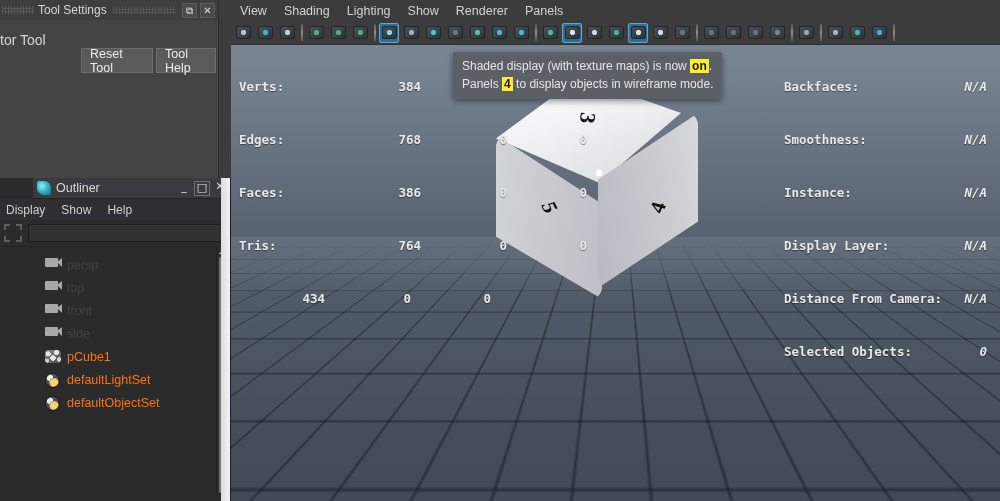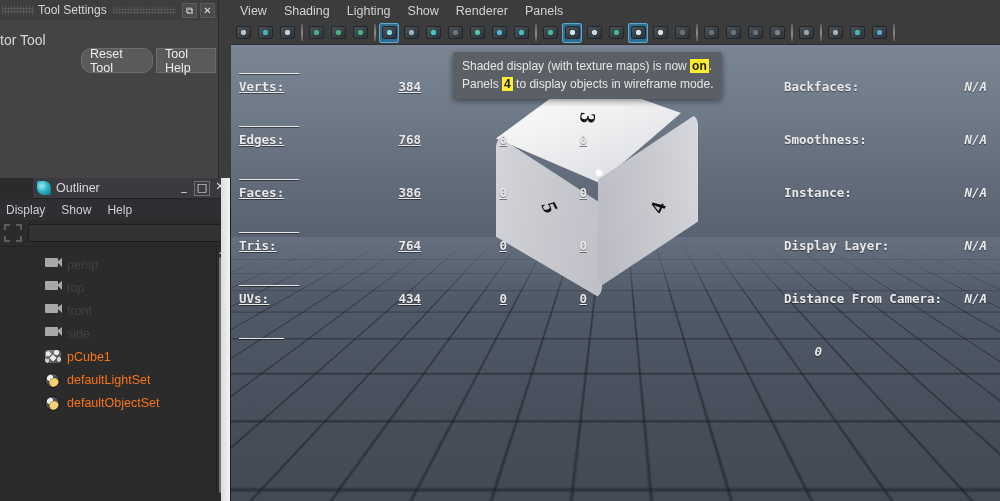--- a/index.html
+++ b/index.html
@@ -53,21 +53,21 @@
   }
   .ts-button {
     position: absolute; top: 28px;
     height: 25px;
     background: #5a5a5a;
     border: 1px solid #6d6d6d;
     color: #ececec; font-size: 12.5px;
     display: flex; align-items: center; justify-content: center;
     padding: 0 8px;
   }
-  #ts-reset { left: 81px; width: 72px; border-radius: 10px; }
+  #ts-reset { left: 81px; width: 72px; }
   #ts-help  { left: 156px; width: 60px; }
 
   
   #outliner {
     position: absolute; left: 0; top: 178px;
     width: 231px; height: 323px;
     background: #2b2b2b;
     border-right: 1px solid #1e1e1e;
   }
   #ol-titlebar {
@@ -269,21 +269,21 @@
 
   
   .hud {
     position: absolute;
     color: #e9e9e9;
     font-family: "DejaVu Sans Mono", monospace;
     font-size: 12.5px; font-weight: bold;
     white-space: pre;
     text-shadow: 0 1px 1px rgba(0,0,0,.45);
   }
-  #hud-left  { left: 8px;  top: 0px; text-decoration: underline; }
+  #hud-left  { left: 8px;  top: 0px; }
   #hud-right { left: 518px; top: 0px; margin-left: 35px; }
   .hud-row { height: 23px; line-height: 23px; display: flex; }
   .hud-label { width: 96px; }
   .hud-v1 { width: 86px; text-align: right; }
   .hud-v2 { width: 86px; text-align: right; }
   .hud-v3 { width: 80px; text-align: right; }
   .hud-rlabel { width: 165px; }
   .hud-rval { width: 38px; text-align: right; font-style: italic; }
 
   
@@ -530,21 +530,20 @@
           <span class="hud-v2">0</span>
           <span class="hud-v3">0</span>
         </div>
         <div class="hud-row">
           <span class="hud-label">Tris:</span>
           <span class="hud-v1">764</span>
           <span class="hud-v2">0</span>
           <span class="hud-v3">0</span>
         </div>
         <div class="hud-row">
-          <span class="hud-label">UVs:</span>
           <span class="hud-v1">434</span>
           <span class="hud-v2">0</span>
           <span class="hud-v3">0</span>
         </div>
       </div>
 
       <div class="hud" id="hud-right">
         <div class="hud-row">
           <span class="hud-rlabel">Backfaces:</span>
           <span class="hud-rval">N/A</span>
@@ -559,20 +558,21 @@
         </div>
         <div class="hud-row">
           <span class="hud-rlabel">Display Layer:</span>
           <span class="hud-rval">N/A</span>
         </div>
         <div class="hud-row">
           <span class="hud-rlabel">Distance From Camera:</span>
           <span class="hud-rval">N/A</span>
         </div>
         <div class="hud-row">
+          <span class="hud-rlabel">Selected Objects:</span>
           <span class="hud-rval">0</span>
         </div>
       </div>
 
       <div id="tooltip">
         <div><span>Shaded display (with texture maps) is now </span><span class="hl">on</span><span>.</span></div>
         <div><span>Panels </span><span class="hl">4</span><span> to display objects in wireframe mode.</span></div>
       </div>
 
     </div>

